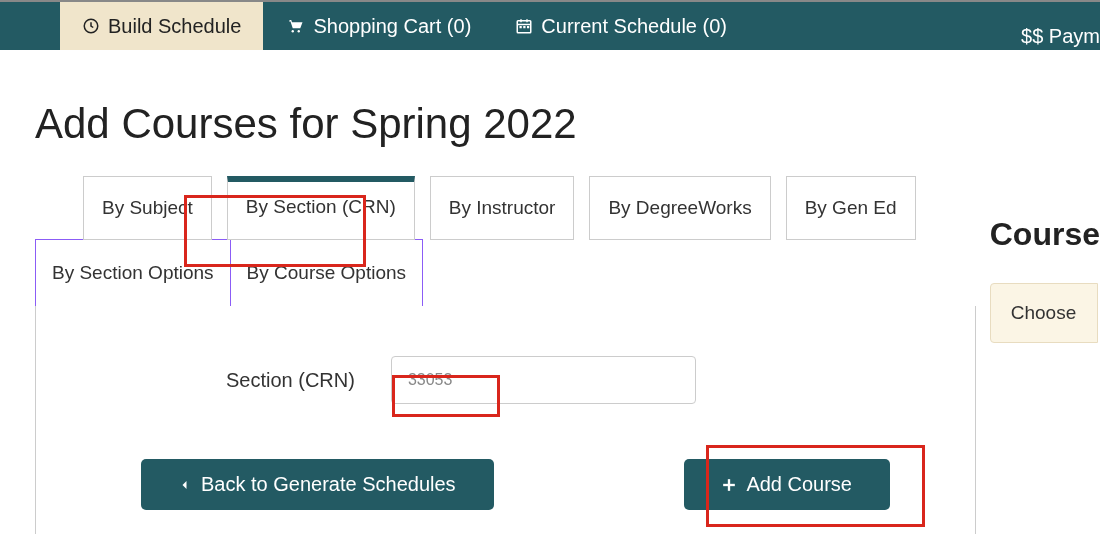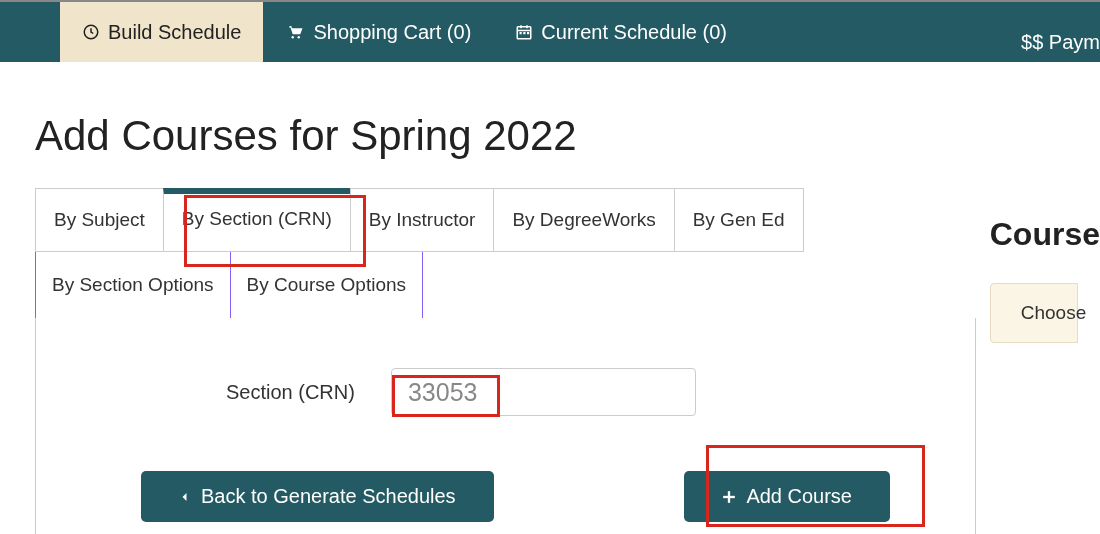--- a/index.html
+++ b/index.html
@@ -12,21 +12,21 @@
       position: relative;
     }
     .top-border {
       height: 2px;
       background: #888;
     }
     .navbar {
       display: flex;
       align-items: stretch;
       background: #235a63;
-      height: 60px;
+      height: 48px;
       padding-left: 60px;
     }
     .nav-item {
       display: flex;
       align-items: center;
       padding: 0 22px;
       color: #ffffff;
       font-size: 20px;
       cursor: pointer;
       gap: 8px;
@@ -50,21 +50,22 @@
     }
     h1.page-title {
       font-size: 42px;
       font-weight: 400;
       color: #222;
       margin-bottom: 28px;
     }
     .tab-row {
       display: flex;
       flex-wrap: wrap;
-      gap: 0;
+      gap: 16px;
+      margin-left: 48px;
     }
     .tab {
       border: 1px solid #ccc;
       background: #ffffff;
       color: #333;
       font-size: 19px;
       padding: 20px 18px;
       cursor: pointer;
       margin-right: 0;
       position: relative;
@@ -104,21 +105,21 @@
     }
     .field-label {
       font-size: 20px;
       color: #333;
     }
     .crn-input {
       width: 305px;
       height: 48px;
       border: 1px solid #ccc;
       border-radius: 4px;
-      font-size: 25px;
+      font-size: 16px;
       color: #888;
       padding: 0 16px;
     }
     .button-row {
       display: flex;
       align-items: center;
       justify-content: space-between;
       margin-top: 55px;
       padding: 0 55px 0 75px;
     }
@@ -150,24 +151,24 @@
     .side-heading {
       font-size: 32px;
       font-weight: 600;
       color: #222;
     }
     .choose-box {
       margin-top: 30px;
       background: #fbf5e5;
       border: 1px solid #e8dcc0;
       border-radius: 4px 0 0 4px;
-      padding: 18px 30px;
+      padding: 18px 20px;
       font-size: 19px;
       color: #333;
-      width: 88px;
+      width: 108px;
     }
   </style>
 </head>
 <body>
 
 <div class="top-border"></div>
 
 <div class="navbar">
   <div class="nav-item active">
     <span class="nav-icon-svg">

